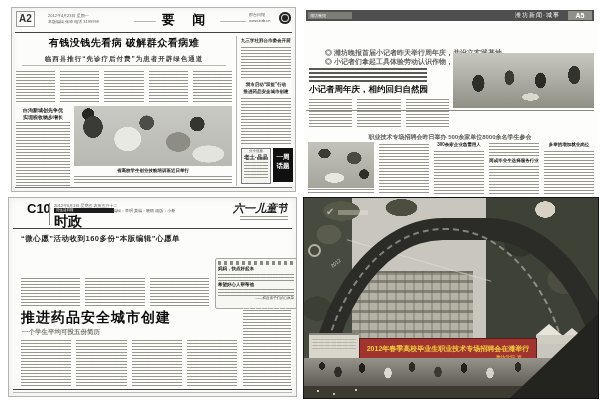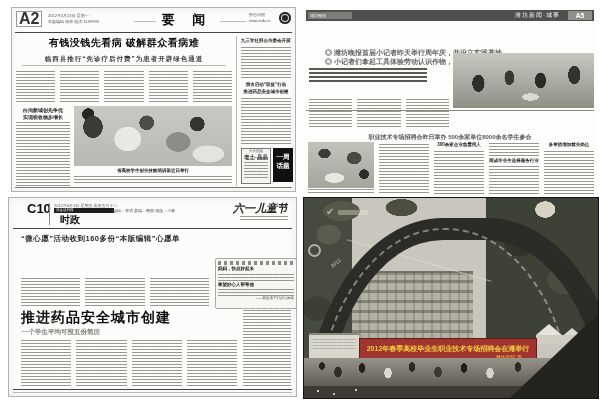--- a/index.html
+++ b/index.html
@@ -21,21 +21,21 @@
   .nw{white-space:nowrap;overflow:hidden;}
   .tiny{font-size:4px;line-height:1.3;color:#555;}
   .microhead{font-weight:bold;color:#1a1a1a;text-align:center;line-height:1.25;}
 </style>
 </head>
 <body>
 
 <div id="canvas">
 
   <div class="abs page" style="left:11px;top:7px;width:283px;height:183px;">
-    <div class="abs" style="left:4px;top:3px;font-size:16px;font-weight:bold;color:#333;border:1px solid #999;padding:0 2px;line-height:14px;">A2</div>
+    <div class="abs" style="left:4px;top:3px;font-size:10px;font-weight:bold;color:#333;border:1px solid #999;padding:0 2px;line-height:14px;">A2</div>
     <div class="abs tiny nw" style="left:36px;top:5px;width:86px;">2012年4月23日 星期一</div>
     <div class="abs tiny nw" style="left:36px;top:11px;width:86px;">本版编辑 张华 电话 3199999</div>
     <div class="abs rule-lt" style="left:122px;top:13px;width:22px;height:1px;"></div>
     <div class="abs hl ctr nw" style="left:146px;top:5px;width:58px;font-size:13px;letter-spacing:7px;">要 闻</div>
     <div class="abs rule-lt" style="left:208px;top:13px;width:26px;height:1px;"></div>
     <div class="abs tiny nw" style="left:237px;top:4px;width:30px;">邢台日报</div>
     <div class="abs tiny nw" style="left:237px;top:10px;width:30px;">www.xtrb.cn</div>
     <div class="abs" style="right:4px;top:4px;width:12px;height:12px;border-radius:50%;background:#222;box-shadow:inset 0 0 0 2px #222, inset 0 0 0 3px #ddd;"></div>
     <div class="abs rule" style="left:3px;top:24px;right:3px;height:1px;"></div>
 
@@ -89,20 +89,21 @@
   <div class="abs" style="left:303px;top:8px;width:294px;height:182px;background:#fdfdfb;">
     <div class="abs" style="left:3px;top:2px;width:288px;height:11px;background:#4f4f4f;">
       <div class="abs nw" style="left:2px;top:2px;width:40px;height:7px;background:#7d7d78;color:#eee;font-size:4px;line-height:7px;padding:0 2px;">潍坊晚报</div>
       <div class="abs nw" style="right:34px;top:0;height:11px;line-height:11px;color:#f2f2ef;font-size:6px;letter-spacing:1px;">潍坊新闻·城事</div>
       <div class="abs ctr" style="right:2px;top:1px;width:24px;height:9px;background:#90908a;color:#fff;font-weight:bold;font-size:7px;line-height:9px;">A5</div>
     </div>
     <div class="abs nw" style="left:22px;top:40px;width:260px;font-size:7px;font-weight:bold;color:#666;"><span>◎</span> <span>潍坊晚报首届小记者昨天举行周年庆，并设立实践基地</span></div>
     <div class="abs nw" style="left:22px;top:49px;width:260px;font-size:7px;font-weight:bold;color:#666;"><span>◎</span> <span>小记者们拿起工具体验劳动认识作物，本领得到了锻炼</span></div>
 
     <div class="abs mtd" style="left:6px;top:60px;width:118px;height:14px;"></div>
+    <div class="abs hl nw" style="left:6px;top:77px;width:140px;font-size:8.5px;">小记者周年庆，相约回归自然园</div>
     <div class="abs cols" style="left:6px;top:89px;width:140px;height:30px;">
       <div class="mt"></div>
       <div class="mt"></div>
       <div class="mt"></div>
     </div>
     <div class="abs" style="left:150px;top:45px;width:141px;height:55px;background:
          radial-gradient(10px 14px at 18% 55%, #2e2e29 0 60%, transparent 62%),
          radial-gradient(8px 12px at 40% 45%, #3a3a33 0 60%, transparent 62%),
          radial-gradient(9px 13px at 62% 50%, #2b2b26 0 60%, transparent 62%),
          radial-gradient(10px 15px at 86% 40%, #33332d 0 60%, transparent 62%),
@@ -137,21 +138,21 @@
       </div>
     </div>
   </div>
 
   <div class="abs page" style="left:8px;top:197px;width:287px;height:198px;">
     <div class="abs hl nw" style="left:18px;top:4px;font-size:13px;">C10</div>
     <div class="abs" style="left:40px;top:5px;width:1px;height:22px;background:#888;"></div>
     <div class="abs tiny nw" style="left:45px;top:5px;width:110px;">2012年6月1日 星期五 农历五月十二</div>
     <div class="abs nw" style="left:45px;top:10px;width:56px;background:#1d1d1d;color:#fff;font-size:3.5px;line-height:5px;padding:0 2px;">@生活日报</div>
     <div class="abs tiny nw" style="left:104px;top:10px;width:70px;">编辑：李明 美编：晓丽 组版：小新</div>
-    <div class="abs hl nw" style="left:51px;top:16px;font-size:10px;">时政</div>
+    <div class="abs hl nw" style="left:45px;top:16px;font-size:14px;">时政</div>
     <div class="abs nw" style="right:8px;top:3px;font-family:'DejaVu Serif',serif;font-style:italic;font-weight:bold;font-size:11px;color:#222;">六一儿童节</div>
     <div class="abs mt" style="right:8px;top:18px;width:48px;height:4px;"></div>
     <div class="abs rule" style="left:4px;right:4px;top:30px;height:1px;"></div>
 
     <div class="abs nw" style="left:12px;top:36px;width:262px;font-size:7.5px;font-weight:bold;color:#2b2b2b;letter-spacing:.5px;">“微心愿”活动收到160多份“本版编辑”心愿单</div>
 
     <div class="abs cols" style="left:12px;top:78px;width:188px;height:30px;">
       <div class="mt"></div>
       <div class="mt"></div>
       <div class="mt"></div>

